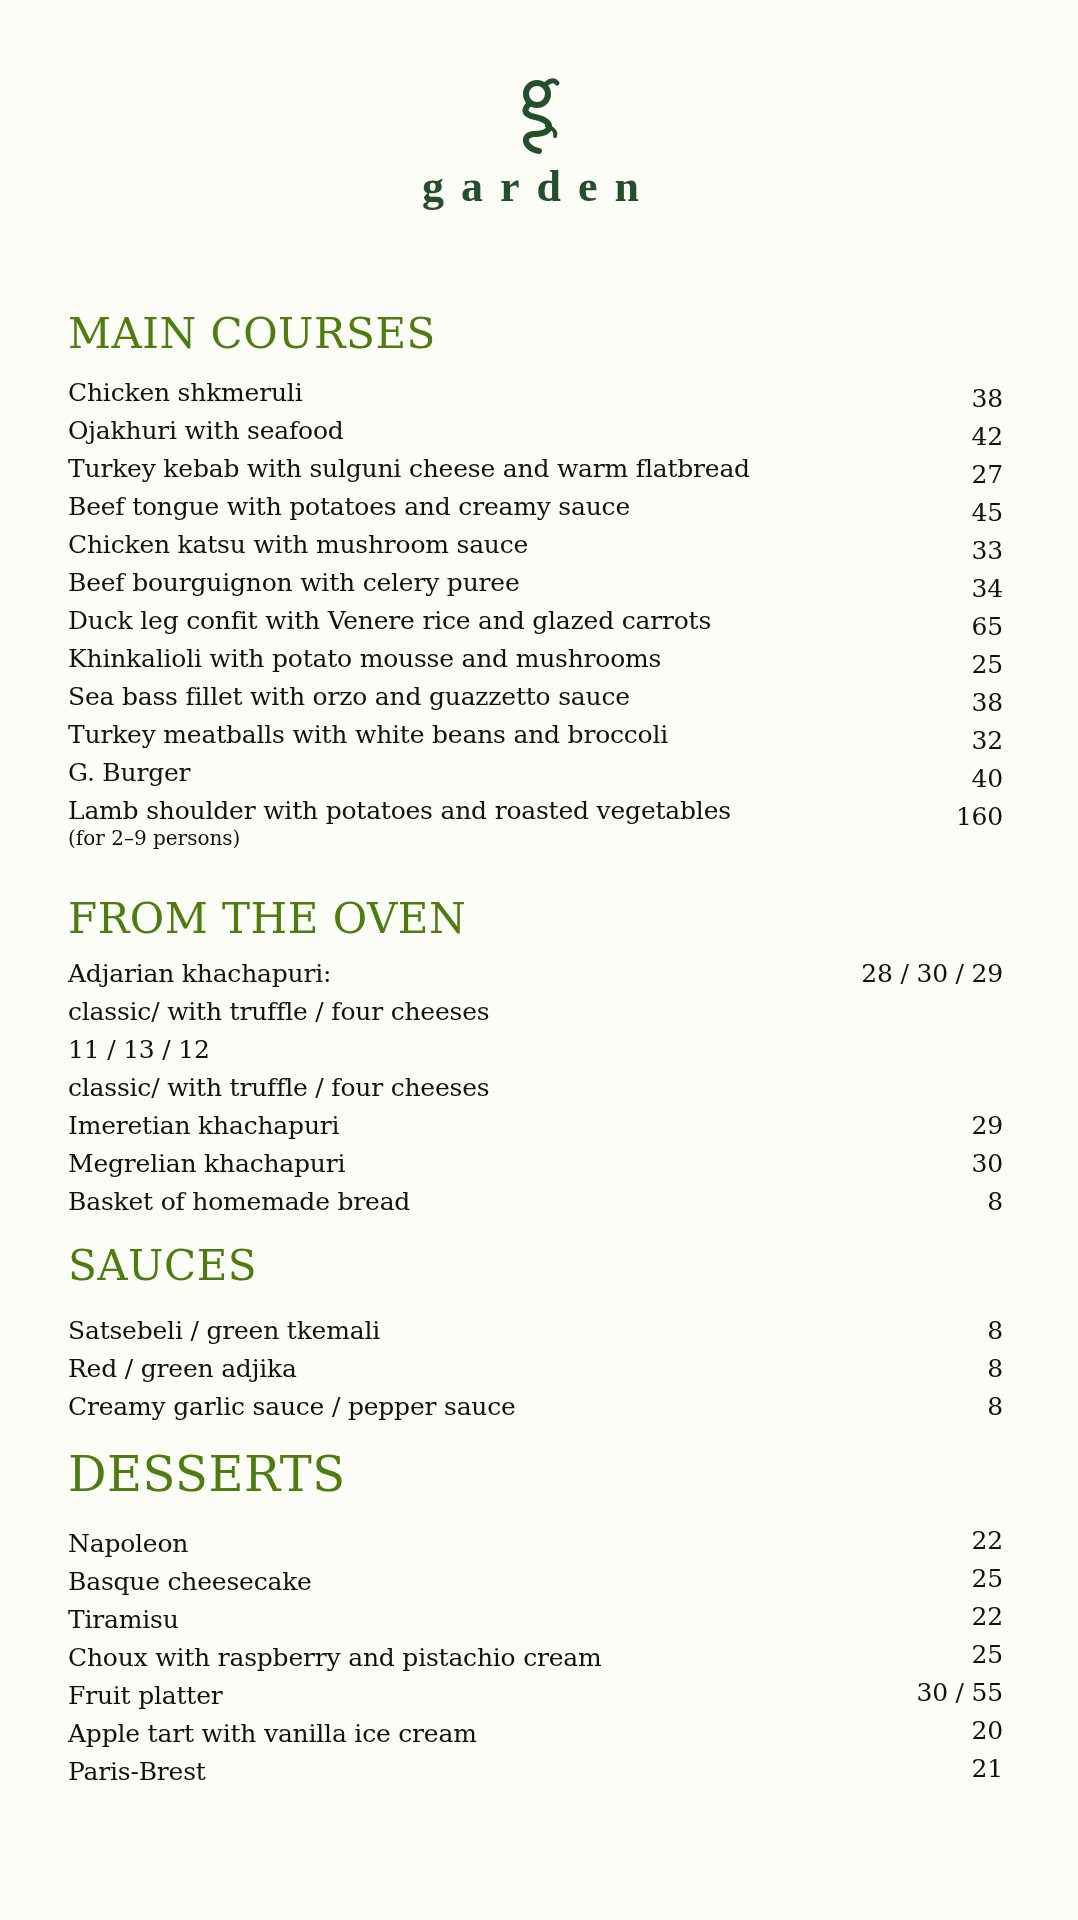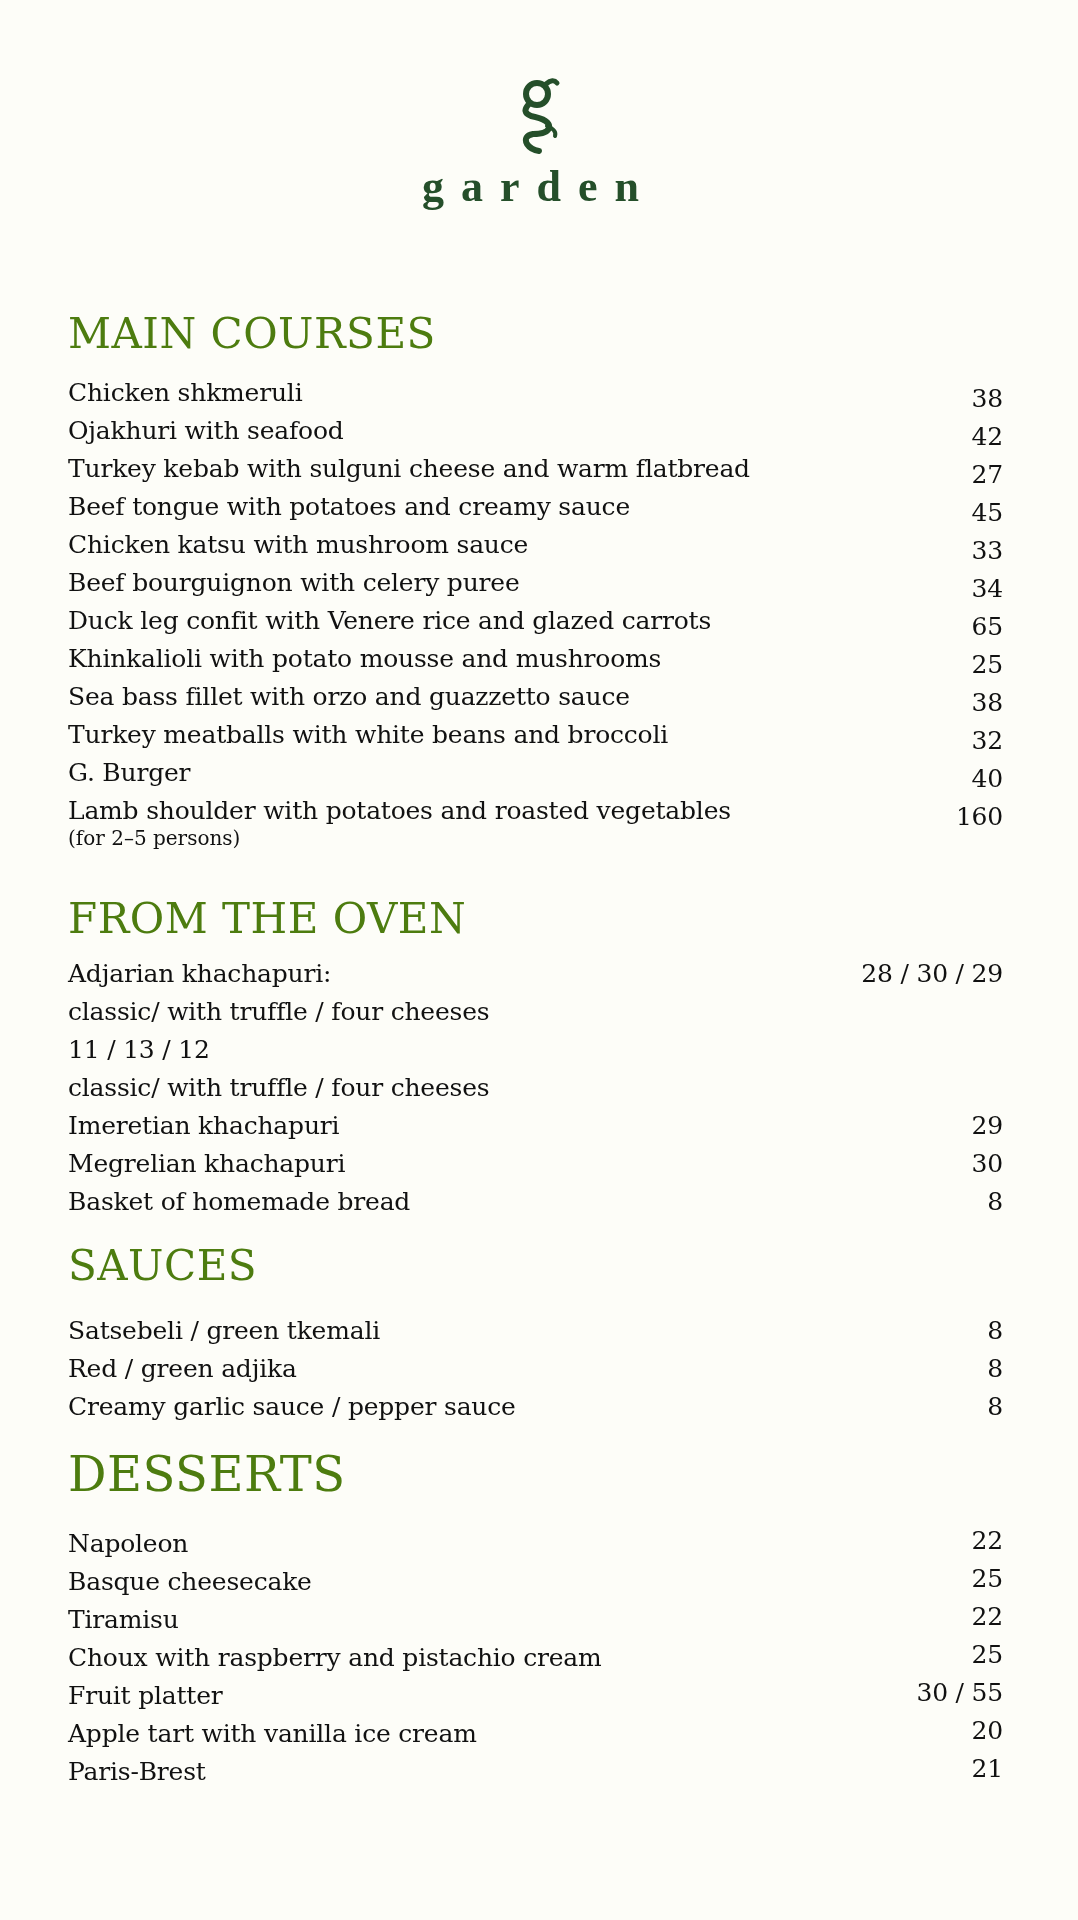--- a/index.html
+++ b/index.html
@@ -129,21 +129,21 @@
       <span class="price" style="position:relative;top:6px;">32</span>
     </div>
   <div class="row">
       <span class="name">G. Burger</span>
       <span class="price" style="position:relative;top:6px;">40</span>
     </div>
   <div class="row">
       <span class="name">Lamb shoulder with potatoes and roasted vegetables</span>
       <span class="price" style="position:relative;top:6px;">160</span>
     </div>
-  <div class="note">(for 2–5 persons)</div>
+  <div class="note">(for 2–9 persons)</div>
 </div>
 
 <div class="menu" style="top:893px;">
   <h2 class="section-title" style="font-size:42px; line-height:52px; height:62px;">FROM THE OVEN</h2>
   <div class="row">
       <span class="name">Adjarian khachapuri:</span>
       <span class="price">28 / 30 / 29</span>
     </div>
   <div class="row">
       <span class="name">classic/ with truffle / four cheeses</span>

